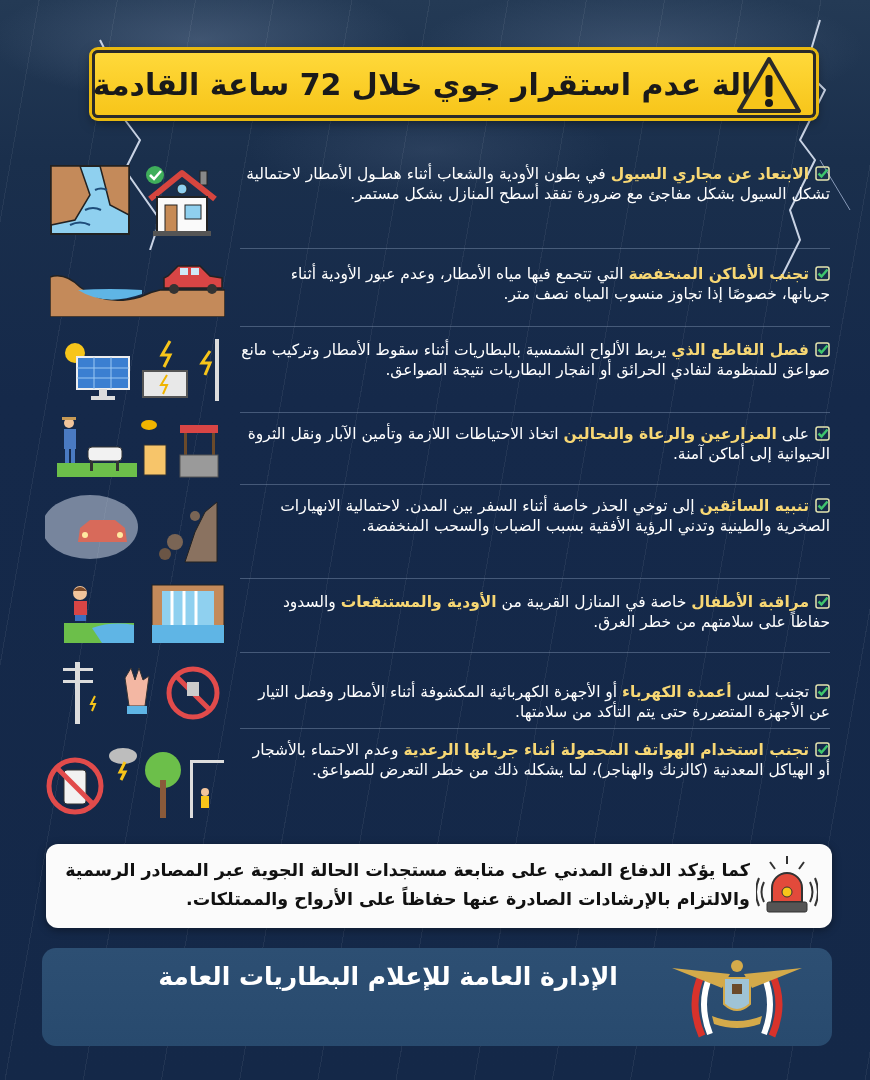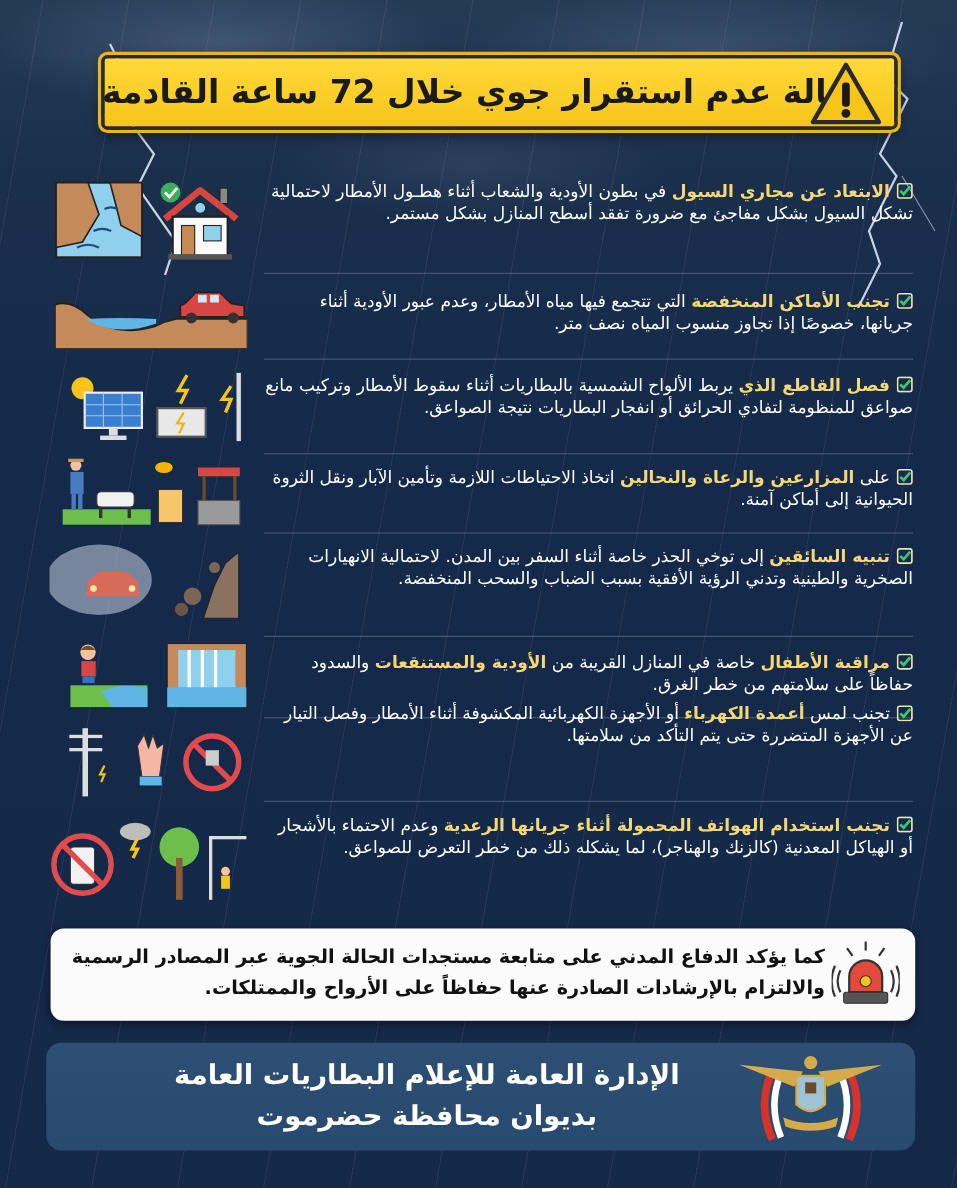--- a/index.html
+++ b/index.html
@@ -245,21 +245,21 @@
 <div class="divider" style="top:578px;right:40px;width:590px"></div>
 
 <div class="row" style="top:592px">
   <svg class="check" viewBox="0 0 15 15">
       <rect x="1" y="1" width="13" height="13" rx="2" fill="none" stroke="#e6e6b0" stroke-width="1.5"></rect>
       <path d="M3.5 7.5 l3 3 l6 -7" stroke="#3ec46d" stroke-width="2.5" fill="none"></path>
     </svg><span class="hl">مراقبة الأطفال</span><span> خاصة في المنازل القريبة من </span><span class="hl">الأودية والمستنقعات</span><span> والسدود حفاظاً على سلامتهم من خطر الغرق.</span>
 </div>
 <div class="divider" style="top:652px;right:40px;width:590px"></div>
 
-<div class="row" style="top:639px">
+<div class="row" style="top:682px">
   <svg class="check" viewBox="0 0 15 15">
       <rect x="1" y="1" width="13" height="13" rx="2" fill="none" stroke="#e6e6b0" stroke-width="1.5"></rect>
       <path d="M3.5 7.5 l3 3 l6 -7" stroke="#3ec46d" stroke-width="2.5" fill="none"></path>
     </svg><span>تجنب لمس </span><span class="hl">أعمدة الكهرباء</span><span> أو الأجهزة الكهربائية المكشوفة أثناء الأمطار وفصل التيار عن الأجهزة المتضررة حتى يتم التأكد من سلامتها.</span>
 </div>
 <div class="divider" style="top:728px;right:40px;width:590px"></div>
 
 <div class="row" style="top:740px">
   <svg class="check" viewBox="0 0 15 15">
       <rect x="1" y="1" width="13" height="13" rx="2" fill="none" stroke="#e6e6b0" stroke-width="1.5"></rect>
@@ -285,14 +285,13 @@
     <path d="M110 20 q14 30 0 62" stroke="#d8322b" stroke-width="7" fill="none"></path>
     <path d="M102 22 q12 28 0 58" stroke="#ffffff" stroke-width="6" fill="none"></path>
     <path d="M10 14 L68 20 L60 34 Z" fill="#d4aa4a"></path>
     <path d="M140 14 L82 20 L90 34 Z" fill="#d4aa4a"></path>
     <circle cx="75" cy="12" r="6" fill="#d4aa4a"></circle>
     <path d="M62 24 H88 V50 Q75 62 62 50 Z" fill="#9fc3d6" stroke="#d4aa4a" stroke-width="2"></path>
     <rect x="70" y="30" width="10" height="10" fill="#6b4a2a"></rect>
     <path d="M50 62 Q75 72 100 62 L98 70 Q75 78 52 70 Z" fill="#d4aa4a"></path>
   </svg>
   <div class="footer-line1">الإدارة العامة للإعلام البطاريات العامة</div>
-  <div class="footer-line2">بديوان محافظة حضرموت</div>
 </div>
 
 </body></html>

